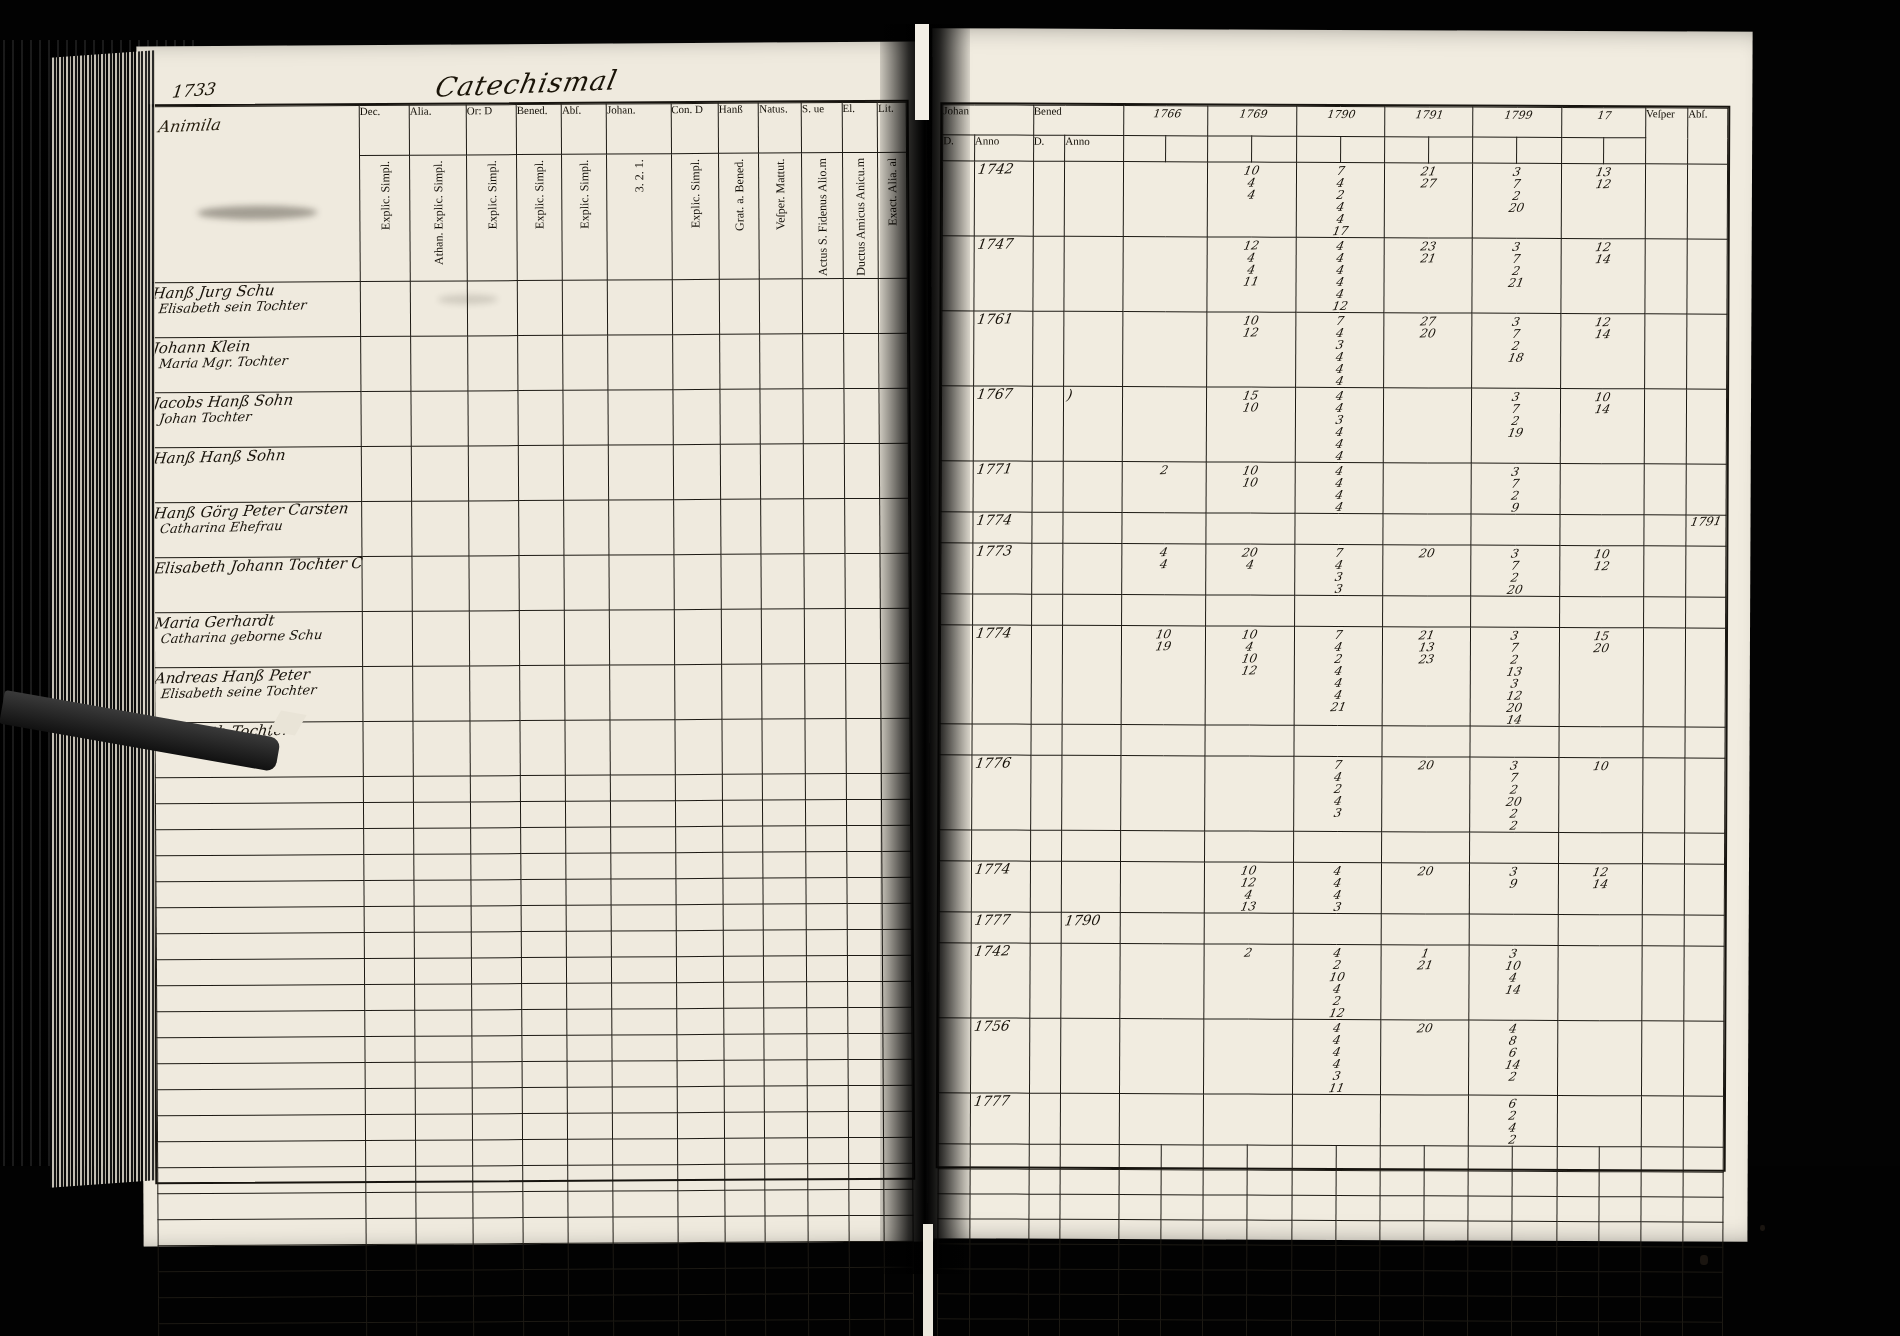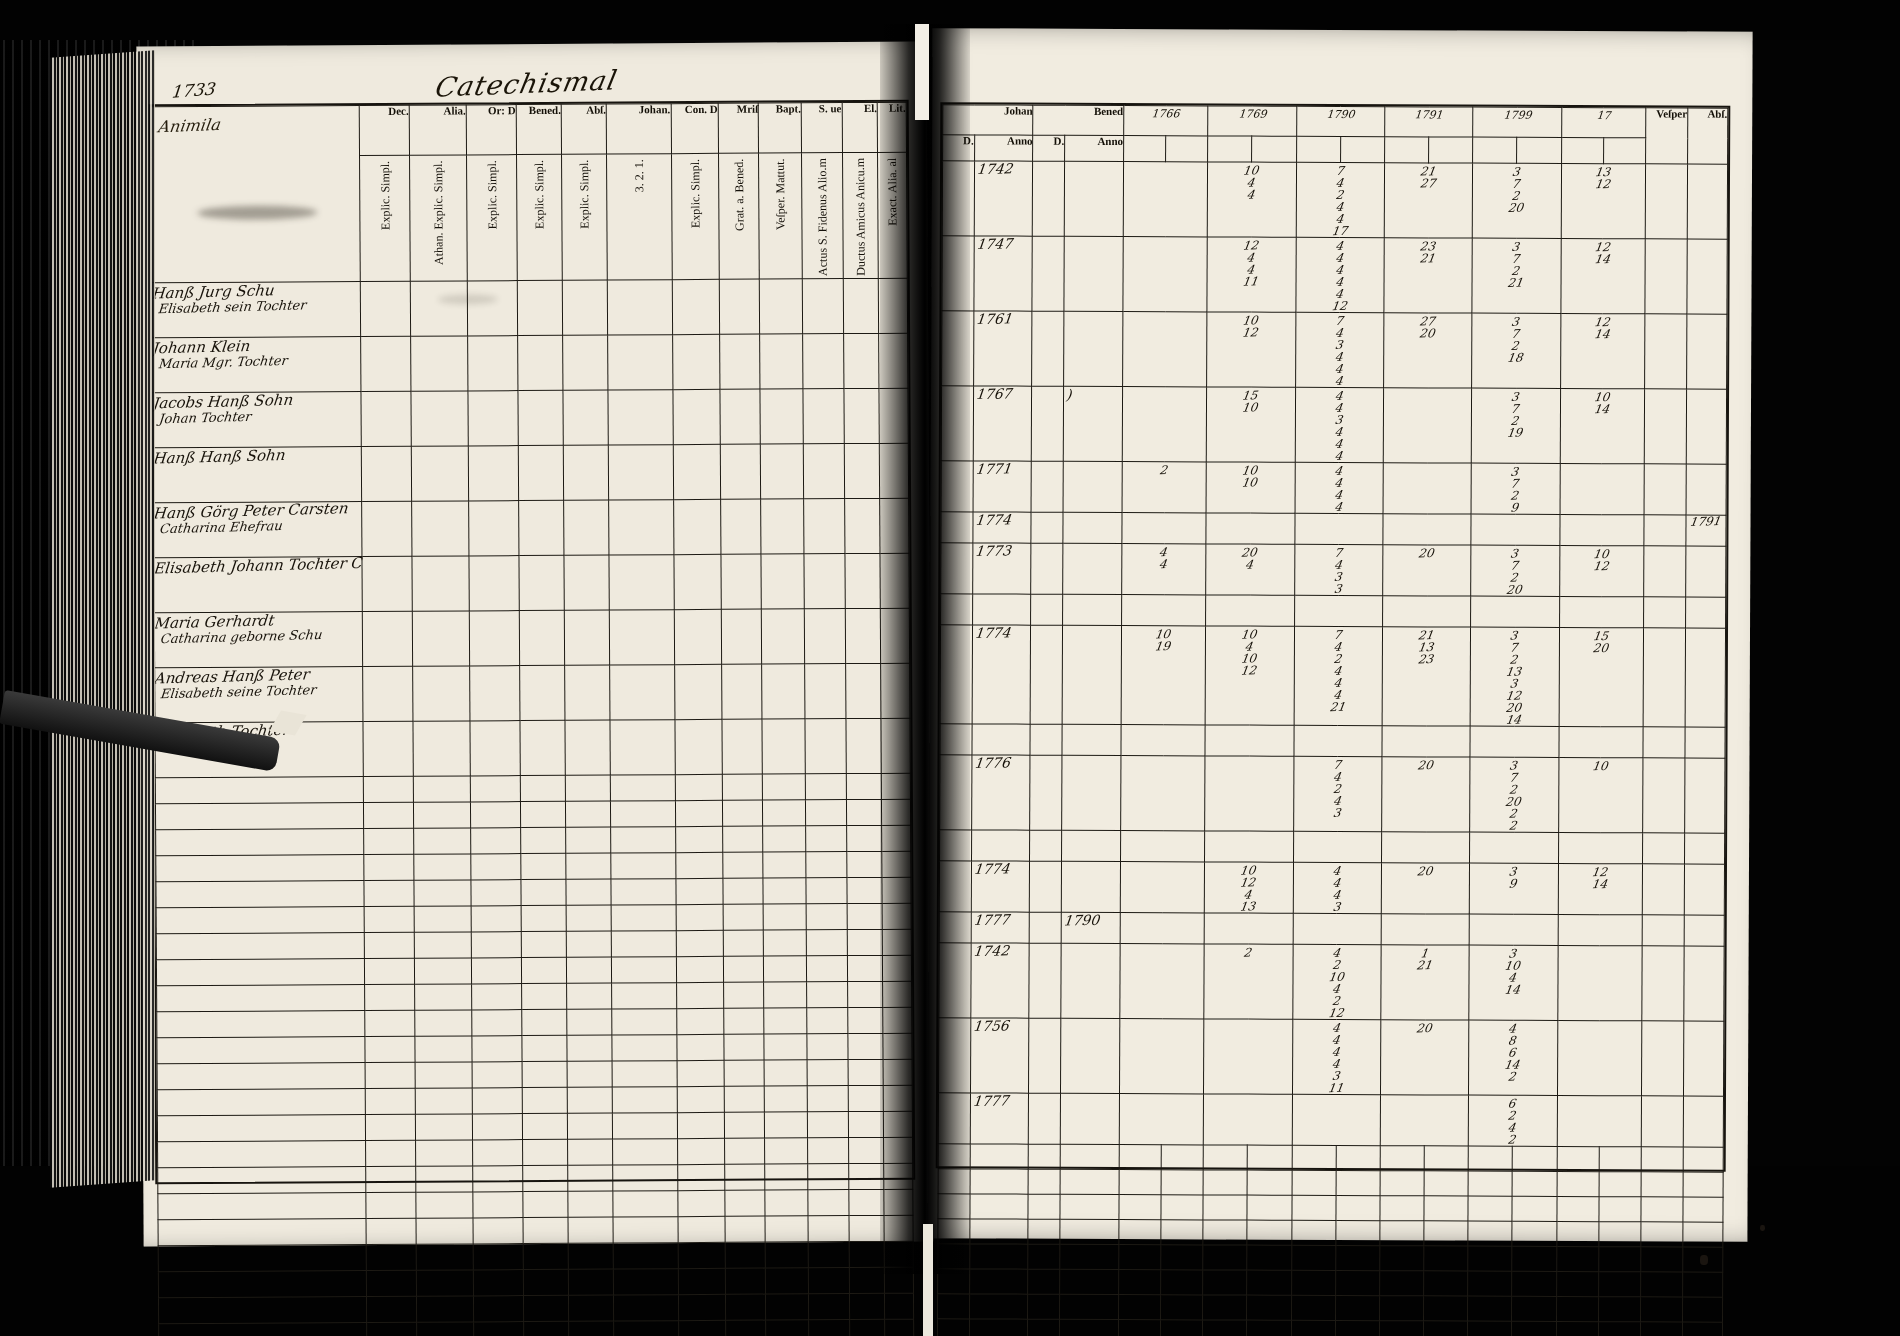--- a/index.html
+++ b/index.html
@@ -179,25 +179,25 @@
   table.grid td, table.grid th {
     border: 1px solid #1d1a14;
     padding: 0;
     vertical-align: top;
     font-size: 11px;
     color: #141008;
     background: transparent;
   }
 
   .hdr-cell {
-    text-align: right;
+    text-align: left;
     font-family: "Liberation Serif", serif;
     font-size: 13px;
     line-height: 1.05;
-    font-weight: bold;
+    font-weight: normal;
     color: #15110a;
     padding-top: 2px;
   }
 
   
   .vhdr {
     writing-mode: vertical-rl;
     transform: rotate(180deg);
     white-space: nowrap;
     font-size: 12px;
@@ -362,22 +362,22 @@
           <thead>
             <tr style="height:50px;">
               <td rowspan="2"></td>
               <td class="hdr-cell">Dec.</td>
               <td class="hdr-cell">Alia.</td>
               <td class="hdr-cell">Or: D</td>
               <td class="hdr-cell">Bened.</td>
               <td class="hdr-cell">Abſ.</td>
               <td class="hdr-cell">Johan.</td>
               <td class="hdr-cell">Con. D</td>
-              <td class="hdr-cell">Mriſ</td>
-              <td class="hdr-cell">Bapt.</td>
+              <td class="hdr-cell">Hanß</td>
+              <td class="hdr-cell">Natus.</td>
               <td class="hdr-cell">S. ue</td>
               <td class="hdr-cell">El.</td>
               <td class="hdr-cell">Lit.</td>
             </tr>
             <tr style="height:72px;">
               <td>
                   <div class="vcell-wrap">
                     <span class="vhdr">Explic. Simpl.</span>
                   </div>
                 </td>

